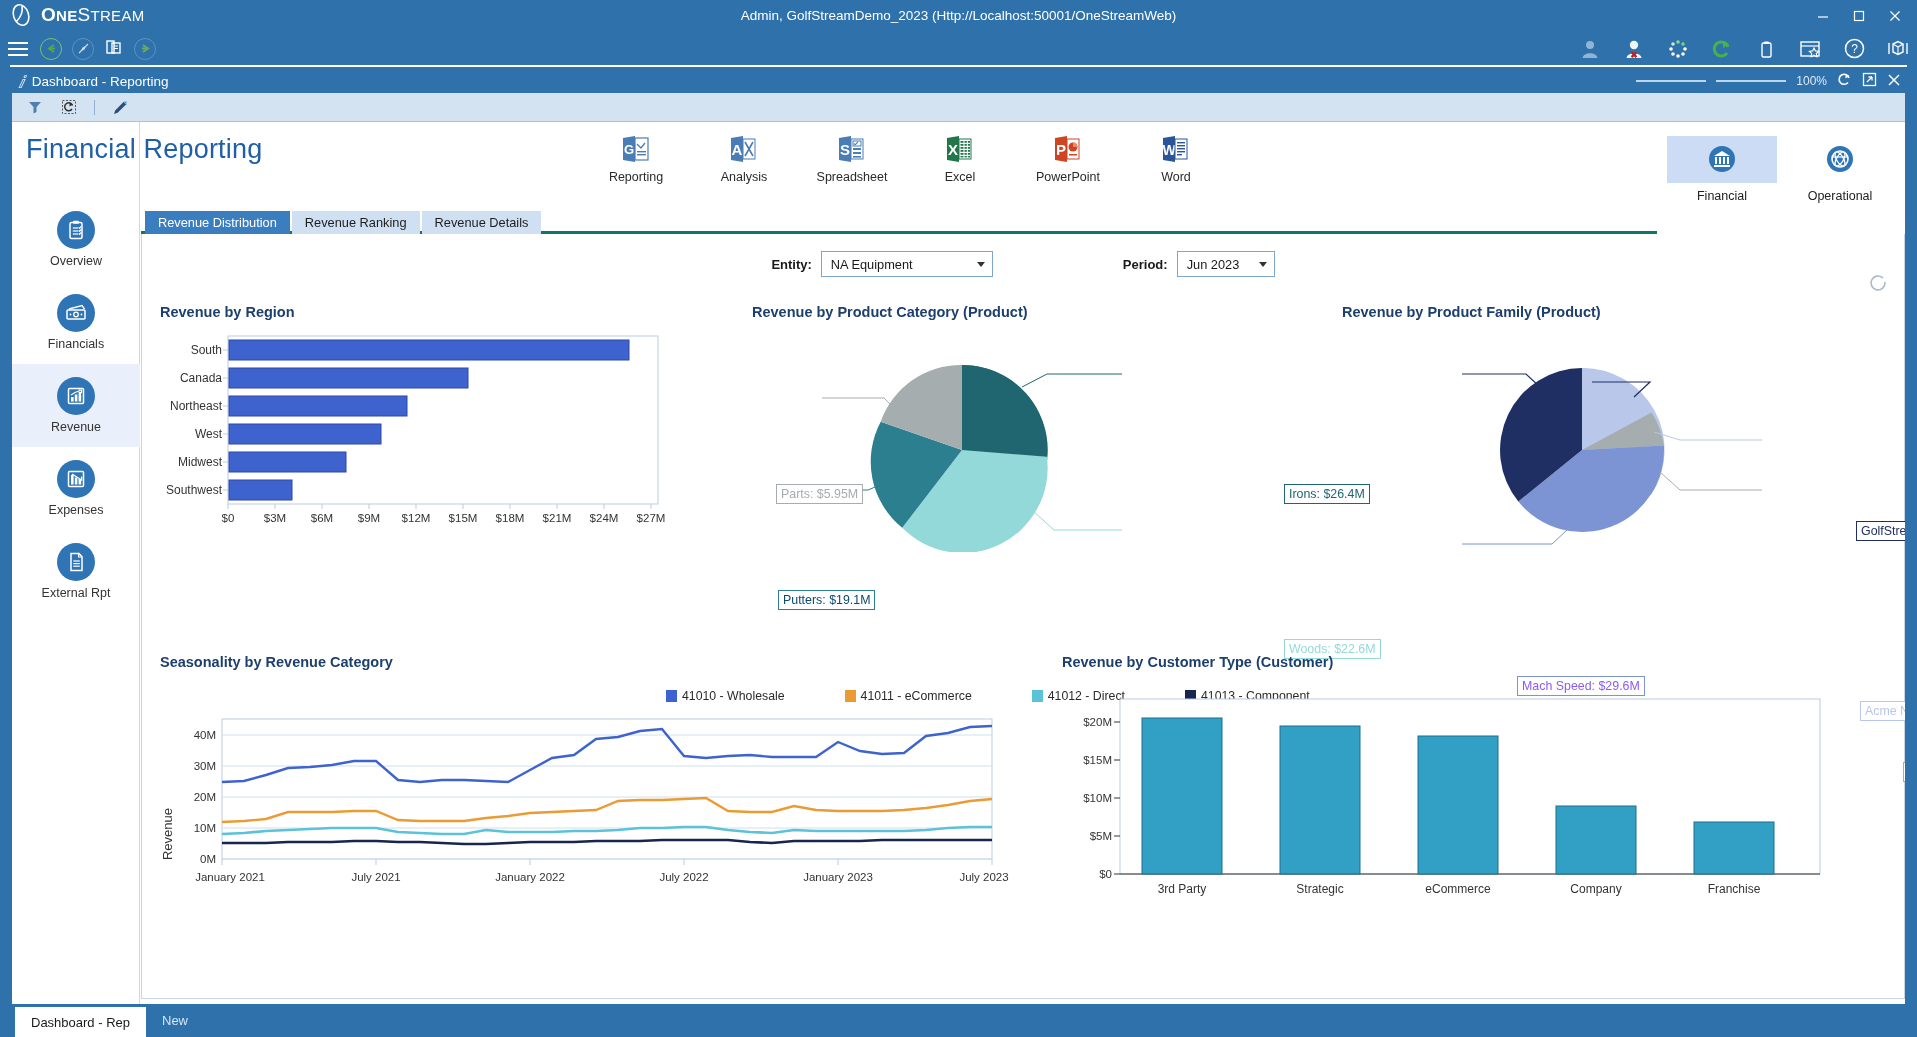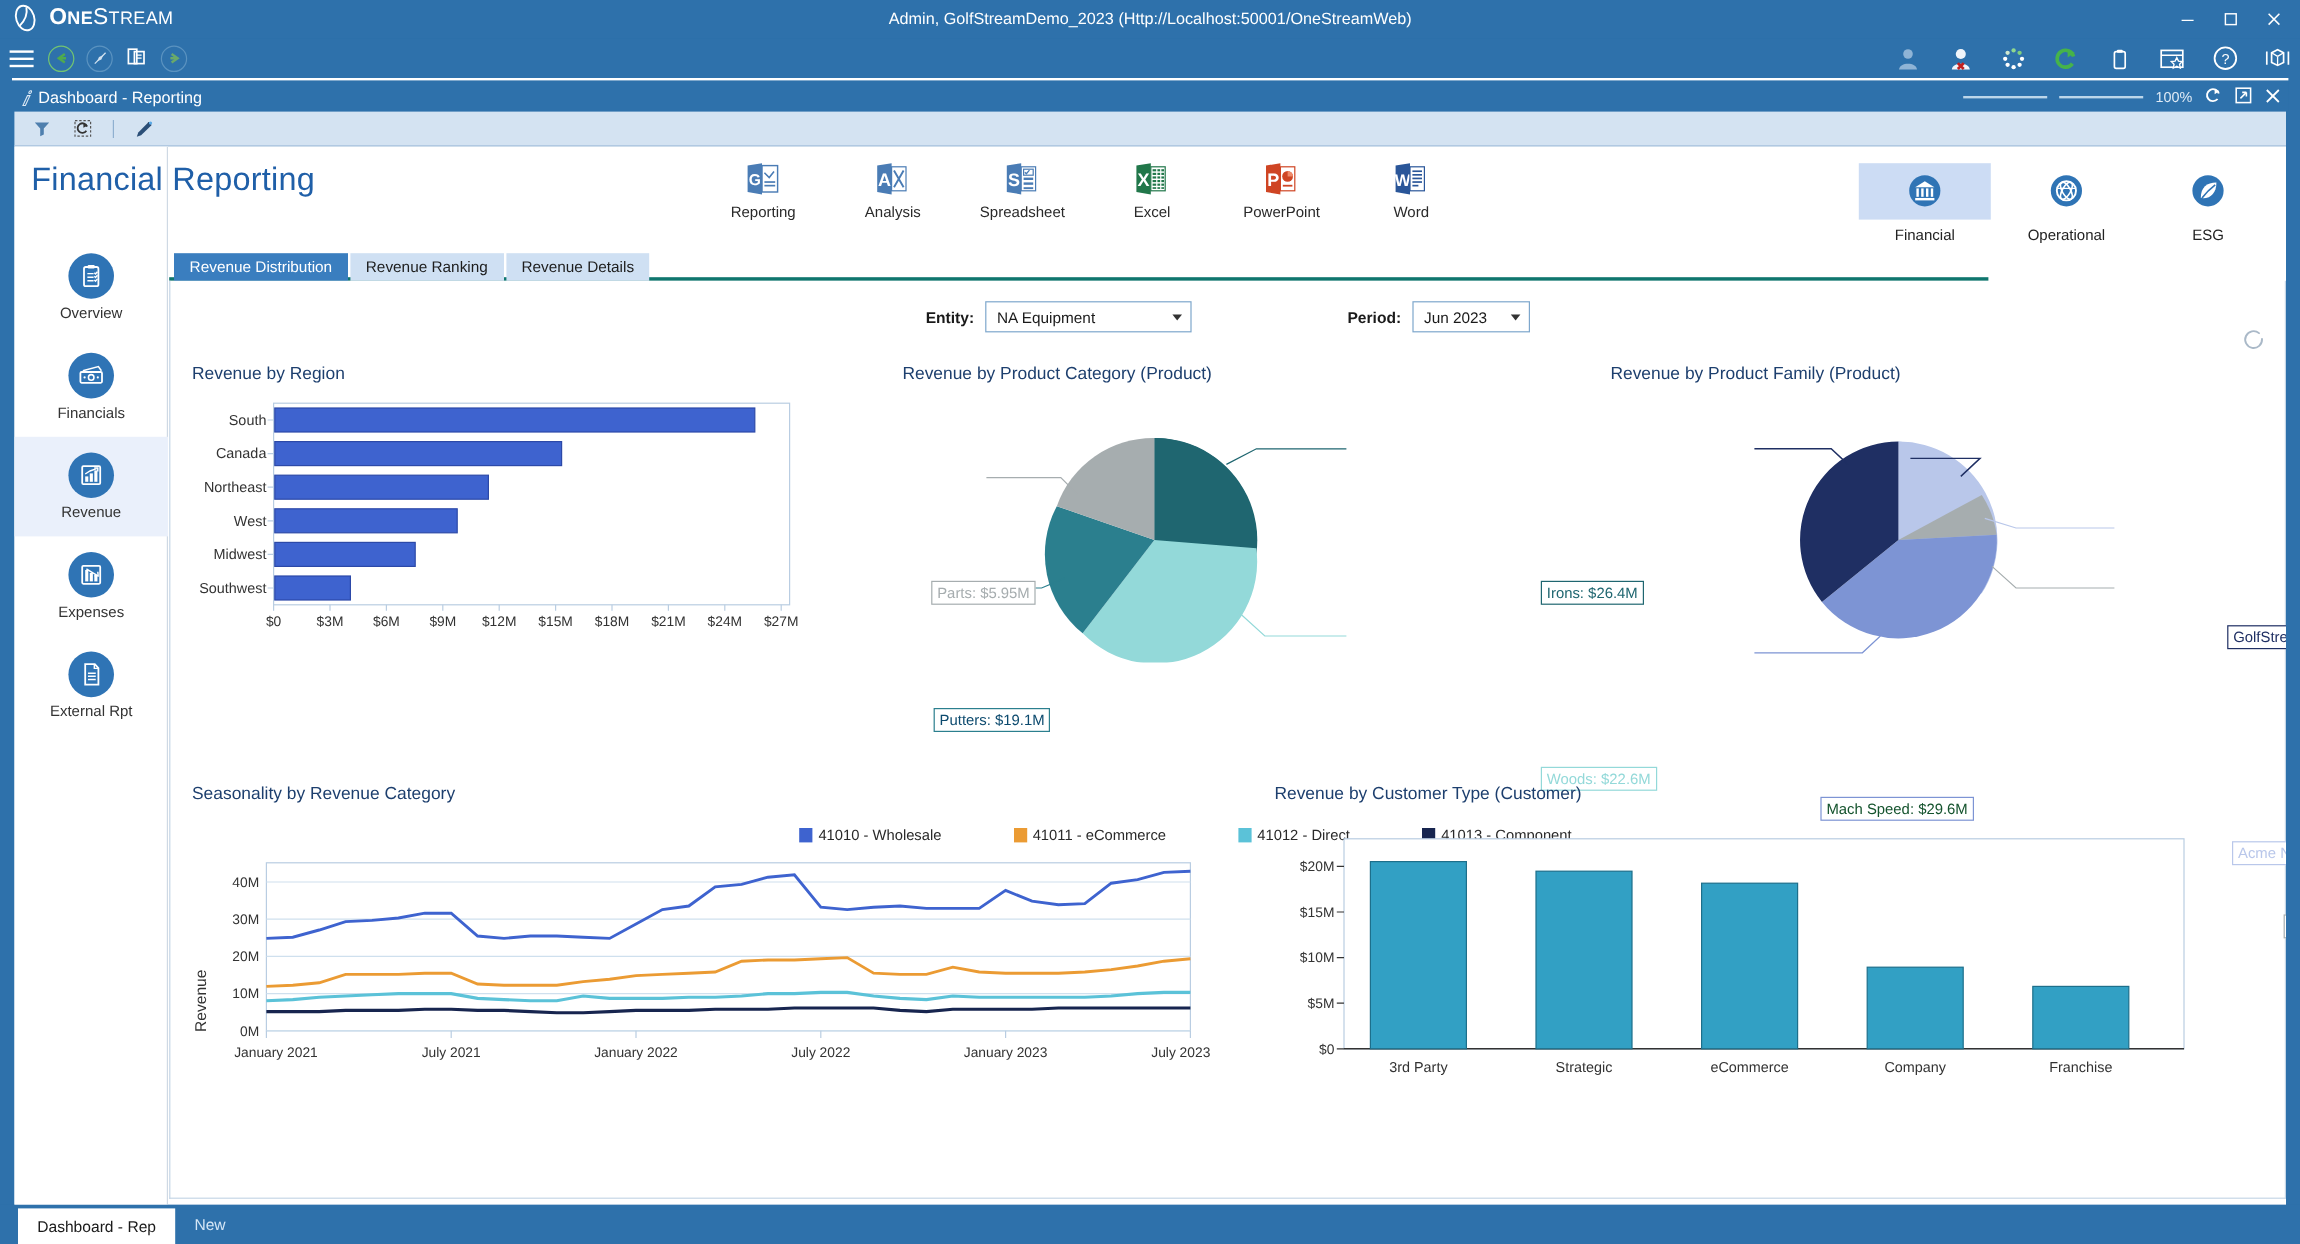--- a/index.html
+++ b/index.html
@@ -83,21 +83,21 @@
   .filters { position:absolute; left:0; top:12px; width:100%; height:36px; display:flex; align-items:center; justify-content:center; gap:130px; }
   .fgroup { display:flex; align-items:center; gap:9px; }
   .flabel { font-size:13px; font-weight:bold; color:#1a1a1a; }
   .fselect { height:26px; border:1px solid #7ea7cc; background:#fff; display:flex; align-items:center; justify-content:space-between; padding:0 7px 0 9px; font-size:12.8px; color:#1a1a1a; cursor:pointer;}
   .fselect.entity { width:172px; }
   .fselect.period { width:98px; }
   .caret { width:0;height:0;border-left:4px solid transparent;border-right:4px solid transparent;border-top:5px solid #333; margin-left:8px;}
   .refresh-ico { position:absolute; right:16px; top:40px; }
 
   
-  .ctitle { font-size:14.5px; font-weight:normal; color:#1d3f6e; }
+  .ctitle { font-size:14.5px; font-weight:bold; color:#1d3f6e; }
 
   .chart-block { position:absolute; }
   .callout { position:absolute; font-size:12.4px; padding:2px 4px; background:#fff; white-space:nowrap; }
 
   
   .legend { position:absolute; display:flex; align-items:center; gap:16px; font-size:12.3px; color:#2a2a2a;}
   .lg-item { display:flex; align-items:center; gap:5px;padding-left:44px; }
   .lg-sw { width:11px; height:12px; display:inline-block; }
 
   
@@ -486,32 +486,20 @@
                 <circle cx="15" cy="15" r="13" fill="#2f74b5"></circle>
                 <circle cx="15" cy="15" r="8" fill="none" stroke="#fff" stroke-width="1.6"></circle>
                 <ellipse cx="15" cy="15" rx="3.4" ry="8" fill="none" stroke="#fff" stroke-width="1.3" transform="rotate(30 15 15)"></ellipse>
                 <ellipse cx="15" cy="15" rx="3.4" ry="8" fill="none" stroke="#fff" stroke-width="1.3" transform="rotate(-30 15 15)"></ellipse>
                 <line x1="7.5" y1="13" x2="22.5" y2="13" stroke="#fff" stroke-width="1.2"></line>
               </svg>
           </span>
         </div>
         <span class="mode-lbl">Operational</span>
       </div>
-      <div class="mode">
-        <div class="mode-ico-wrap">
-          <span>
-            <svg width="30" height="30" viewBox="0 0 30 30">
-                <circle cx="15" cy="15" r="13" fill="#2f74b5"></circle>
-                <path d="M9 21 C9 12 14 8 22 8 C22 17 17 22 9 21 Z" fill="#fff"></path>
-                <path d="M10 21 C13 17 17 13 21 10" stroke="#2f74b5" stroke-width="1.4" fill="none"></path>
-              </svg>
-          </span>
-        </div>
-        <span class="mode-lbl">ESG</span>
-      </div>
     </div>
 
     <div class="tabstrip">
       <div class="tabs">
         <div class="tab active">Revenue Distribution</div>
         <div class="tab">Revenue Ranking</div>
         <div class="tab">Revenue Details</div>
       </div>
     </div>
 
@@ -646,21 +634,21 @@
         <path d="M300 118 L236.3 169.6 A82 82 0 0 1 300 36 Z" fill="#1f2f63"></path>
 
         <polyline points="352,65 368,50 310,50" fill="none" stroke="#1f2f63" stroke-width="1.2"></polyline>
         <polyline points="258,55 244,42 180,42" fill="none" stroke="#1f2f63" stroke-width="1.2"></polyline>
         <polyline points="372,100 398,108 480,108" fill="none" stroke="#b9c7ea" stroke-width="1"></polyline>
         <polyline points="378,140 398,158 480,158" fill="none" stroke="#a6adaf" stroke-width="1"></polyline>
         <polyline points="285,198 270,212 180,212" fill="none" stroke="#7d94d4" stroke-width="1"></polyline>
       </svg>
       <div class="callout" style="left:1714px; top:287px; border:1.6px solid #1f2f63; color:#1f2f63;">GolfStream Epic: $26.5M</div>
 
-      <div class="callout" style="left:1375px; top:430px; border:1.6px solid #7d94d4; color:#14532d;">Mach Speed: $29.6M</div>
+      <div class="callout" style="left:1375px; top:442px; border:1.6px solid #7d94d4; color:#8b5cf6;">Mach Speed: $29.6M</div>
       <div class="callout" style="left:1718px; top:467px; border:1.6px solid #b9c7ea; color:#b9c7ea;">Acme Nexus: $11.9M</div>
       <div class="callout" style="left:1761px; top:528px; border:1.6px solid #a6adaf; color:#a6adaf;">Parts: $5.95M</div>
 
       <div class="chart-block" style="left:18px; top:420px;">
         <div class="ctitle">Seasonality by Revenue Category</div>
       </div>
       <div class="legend" style="left:480px; top:455px;">
         <span class="lg-item">
             <span class="lg-sw" style="background:#3e63cf"></span>
             <span>41010 - Wholesale</span>

